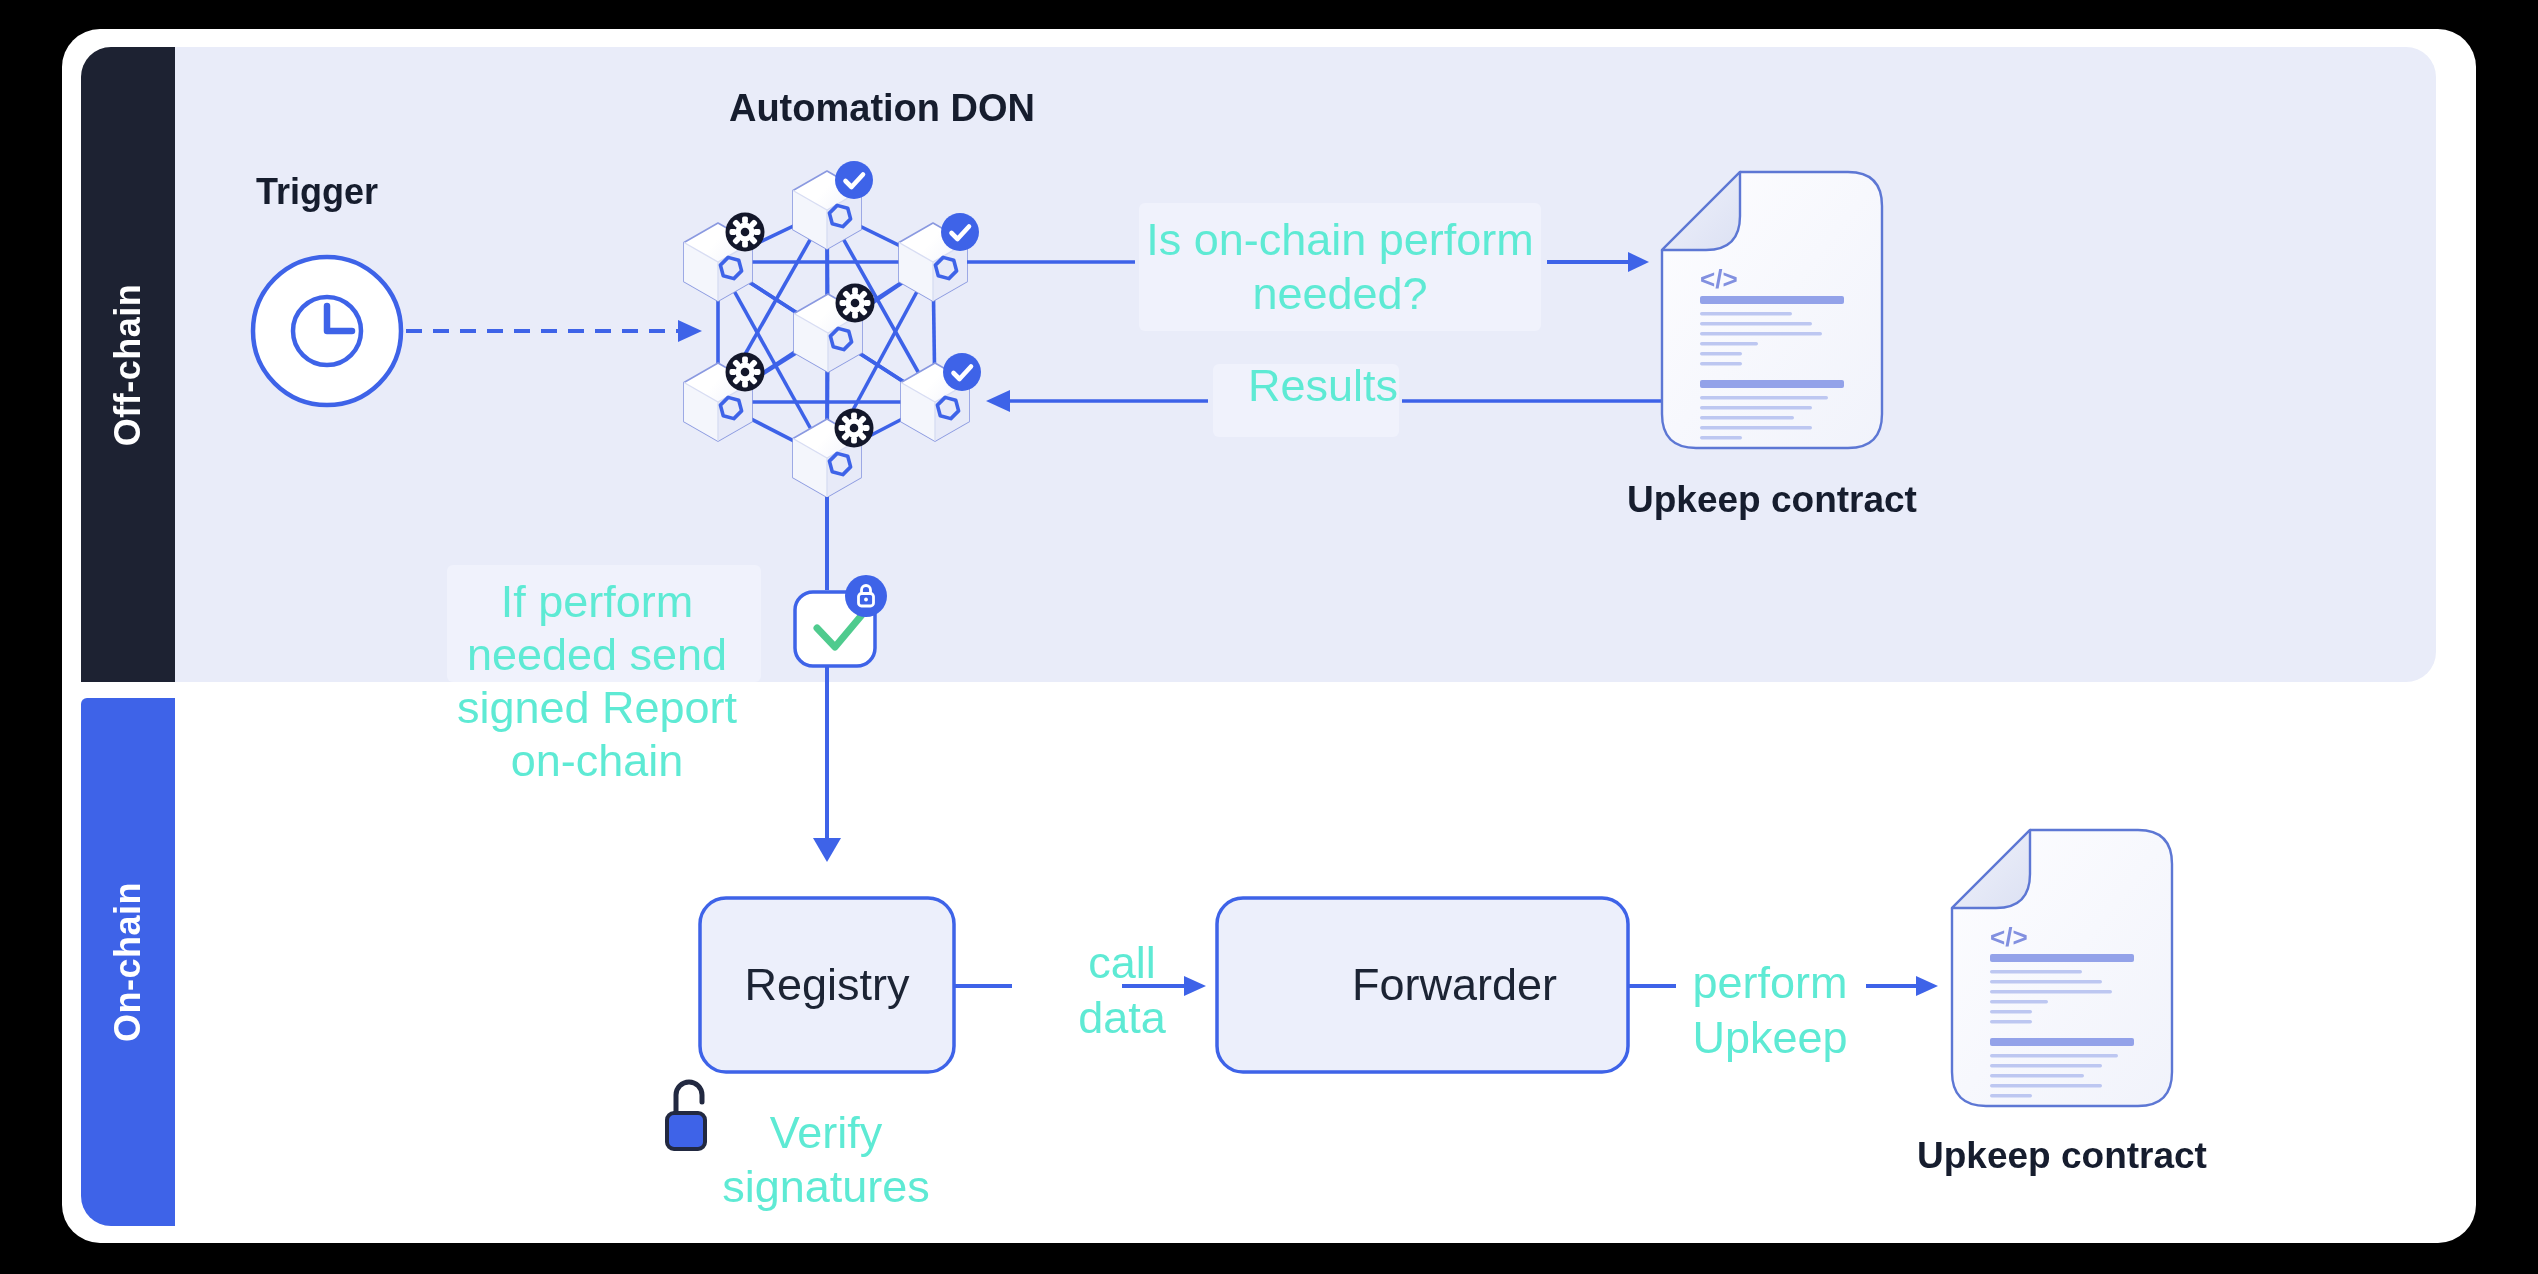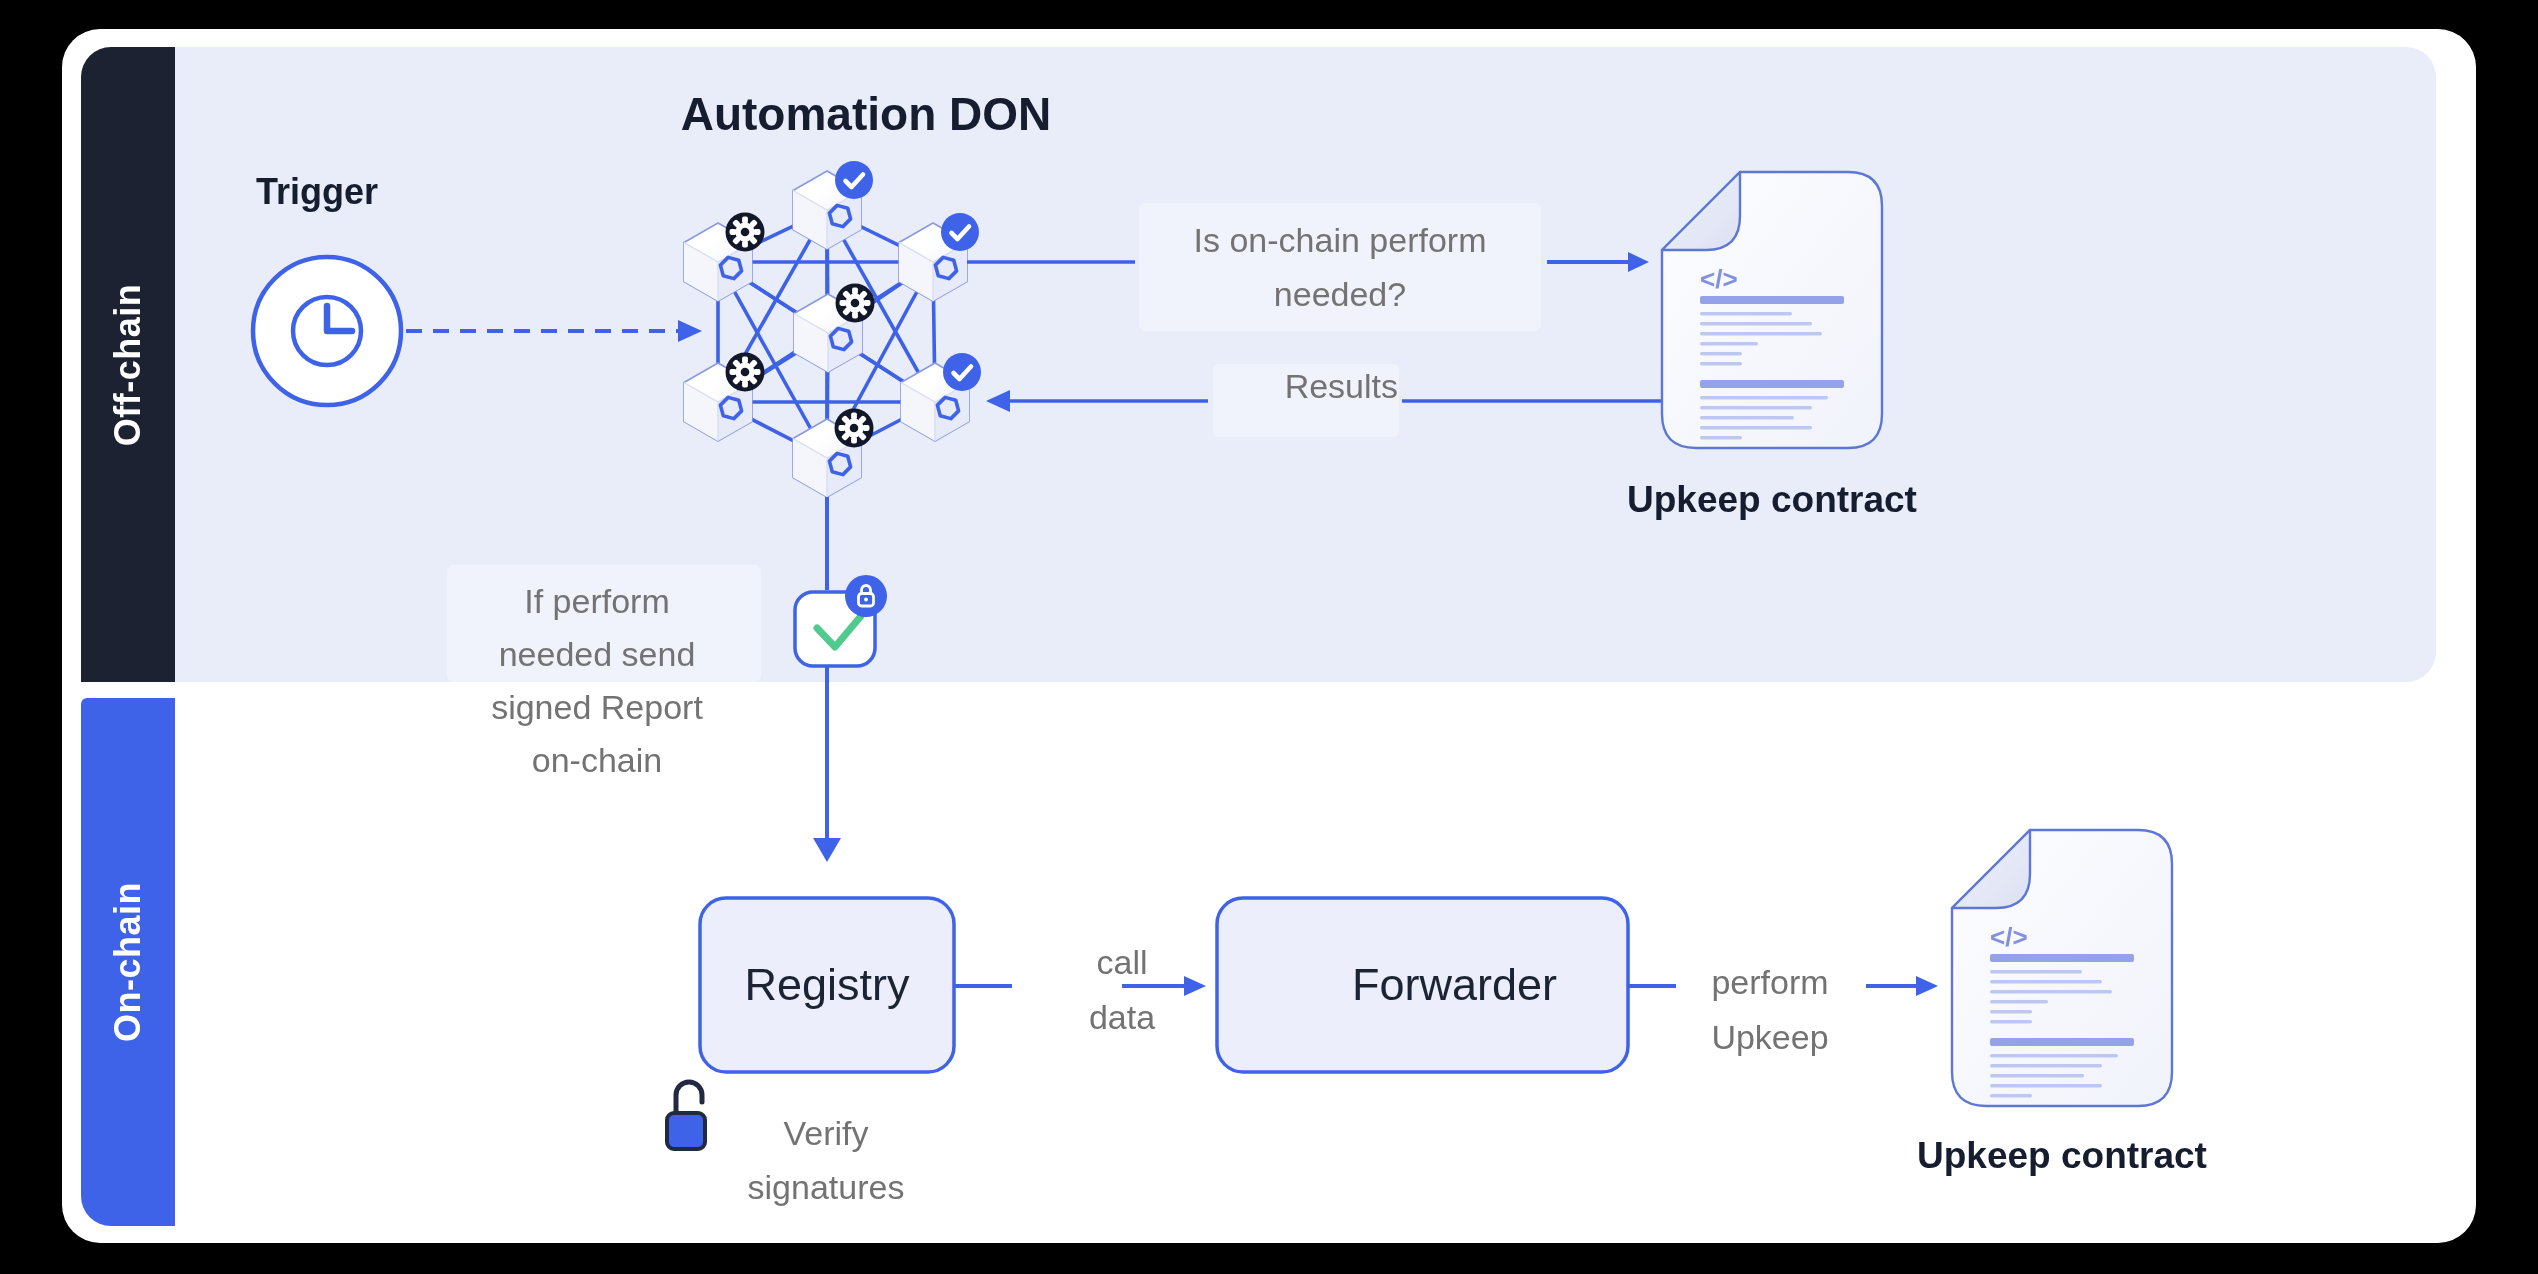--- a/index.html
+++ b/index.html
@@ -10,21 +10,21 @@
   .band { position:absolute; left:175px; top:47px; width:2261px; height:635px;
           background:#e9ecf9; border-radius:0 30px 30px 0; }
   .sidebar-off { position:absolute; left:81px; top:47px; width:94px; height:635px;
           background:#1d2232; border-radius:30px 0 0 0; display:flex; align-items:center; justify-content:center; }
   .sidebar-on { position:absolute; left:81px; top:698px; width:94px; height:528px;
           background:#3e63e8; border-radius:6px 0 0 30px; display:flex; align-items:center; justify-content:center; }
   .sidebar-label { color:#ffffff; font-weight:700; font-size:36px; white-space:nowrap;
           transform:rotate(-90deg); letter-spacing:0.5px; }
   svg.canvas { position:absolute; left:0; top:0; }
   .lbl { position:absolute; text-align:center; }
-  .gray { color:#737373; font-size:34px; }
+  .gray { color:#5eead4; font-size:45px; }
   .dark { color:#161d2e; font-weight:700; }
   .lh53 div { line-height:53px; }
   .lh54 div { line-height:54px; }
   .lh55 div { line-height:55px; }
   .boxlbl { color:#1c2434; font-size:45px; font-weight:400; }
 </style>
 </head>
 <body>
 
 <div class="stage">
@@ -252,21 +252,21 @@
     <text x="1990" y="946" font-size="26" font-weight="700" fill="#8290e0" font-family="Liberation Sans, sans-serif">&lt;/&gt;</text>
 
     <g transform="translate(686,1131)">
       <path d="M-10,-18 V-36 A13,13 0 0 1 16,-36 V-29" fill="none" stroke="#222941" stroke-width="5" stroke-linecap="round"></path>
       <rect x="-19" y="-18" width="38" height="36" rx="7" fill="#3e63e8" stroke="#222941" stroke-width="4"></rect>
     </g>
   </svg>
 
   <div class="lbl dark" style="left:167px; top:171px; width:300px; font-size:36px;">Trigger</div>
 
-  <div class="lbl dark" style="left:566px; top:87px; width:600px; font-size:46px;">Automation DON</div>
+  <div class="lbl dark" style="left:582px; top:87px; width:600px; font-size:38px;">Automation DON</div>
 
   <div class="lbl gray lh54" style="left:1139px; top:213px; width:402px;">
     <div>Is on-chain perform</div>
     <div>needed?</div>
   </div>
 
   <div class="lbl gray" style="left:1214px; top:368px; width:184px; line-height:36px;text-align:right;">Results</div>
 
   <div class="lbl dark" style="left:1572px; top:479px; width:400px; font-size:37px;">Upkeep contract</div>
 

